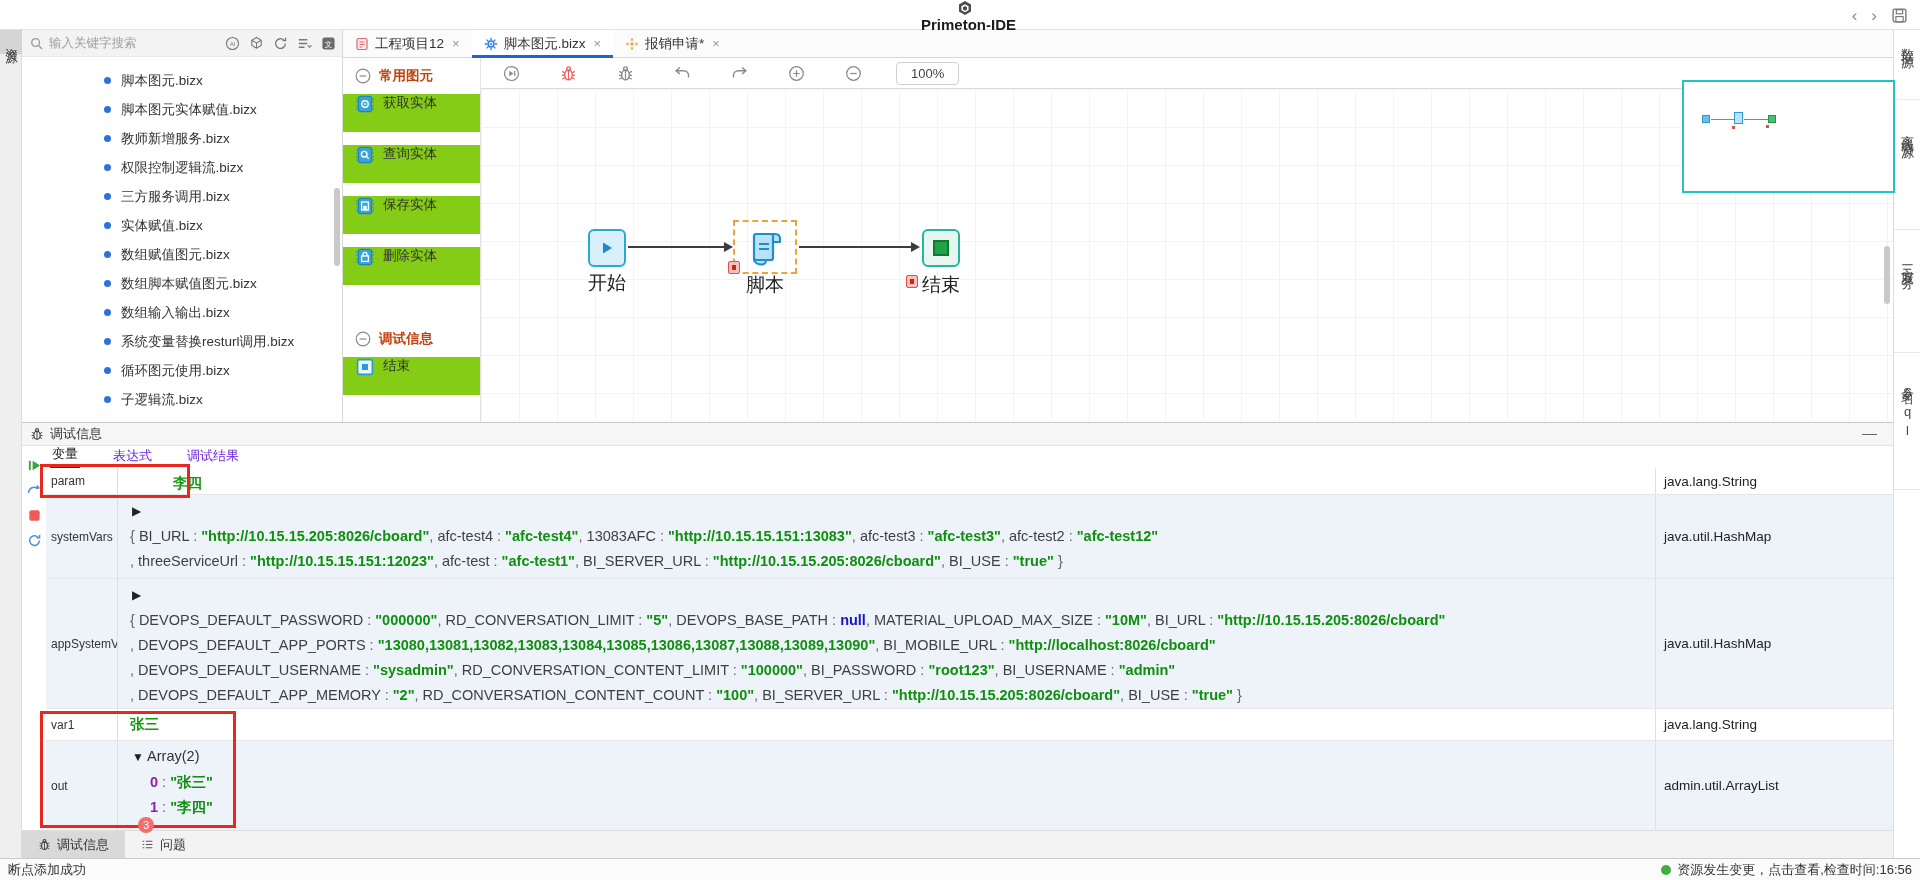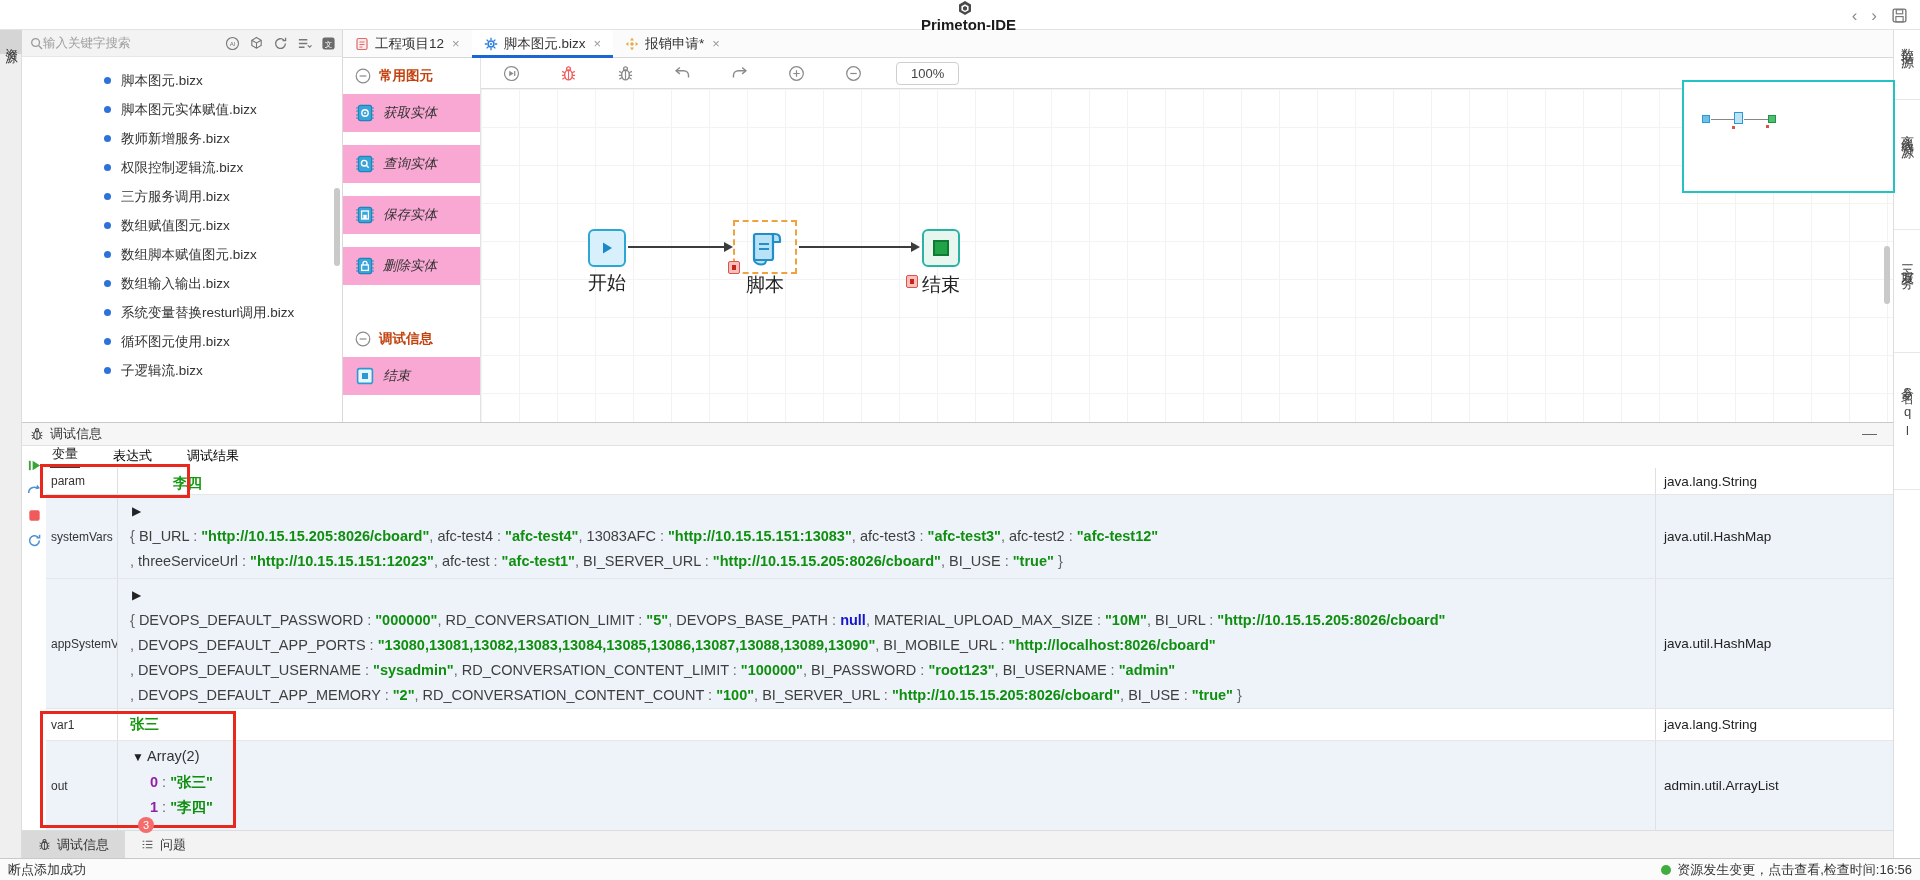--- a/index.html
+++ b/index.html
@@ -15,42 +15,42 @@
   .nav-chev { font-size:17px; color:#8a8a8a; line-height:1; cursor:default; }
 
   
   #activity { position:absolute; left:0; top:30px; width:22px; height:828px; background:#efefef; border-right:1px solid #dcdcdc; }
   #activity .act-item { width:22px; background:#d5d5d5; padding:8px 0 10px 0; text-align:center; }
   .vtext { writing-mode:vertical-rl; text-orientation:upright; letter-spacing:3px; font-size:12.5px; color:#333; margin:0 auto; }
 
   
   #explorer { position:absolute; left:22px; top:30px; width:321px; height:392px; background:#fff; border-right:1px solid #d9d9d9; }
   #search-row { height:27px; background:#f3f3f3; border-bottom:1px solid #e8e8e8; display:flex; align-items:center; padding:0 6px 0 8px; }
-  #search-input { border:none; outline:none; background:transparent; font-size:12.5px; color:#8b5cf6; width:120px; margin-left:0; font-family:"Liberation Sans",sans-serif; }
+  #search-input { border:none; outline:none; background:transparent; font-size:12.5px; color:#8b5cf6; width:120px; margin-left:6px; font-family:"Liberation Sans",sans-serif; }
   #search-input::placeholder { color:#a0a0a0; }
   #search-icons { margin-left:auto; display:flex; align-items:center; gap:8px; }
   .mini-btn { width:16px; height:16px; display:flex; align-items:center; justify-content:center; cursor:pointer; }
   #file-tree { padding-top:9px; position:relative; }
   .tree-item { height:29px; display:flex; align-items:center; cursor:pointer; }
   .tree-bullet { width:7px; height:7px; border-radius:50%; background:#2d72d9; margin-left:82px; flex:none; }
   .tree-label { font-size:13.5px; color:#333; margin-left:10px; white-space:nowrap; }
   #tree-scrollbar { position:absolute; right:2px; top:158px; width:6px; height:78px; background:#c9c9c9; border-radius:3px; }
 
   
   #tabbar { position:absolute; left:343px; top:30px; width:1550px; height:28px; background:#fbfbfb; border-bottom:1px solid #d8d8d8; display:flex; }
   .etab { display:flex; align-items:center; gap:6px; padding:0 12px; font-size:13.5px; color:#333; cursor:pointer; position:relative; }
   .etab.active { background:#fff; }
   .etab.active::after { content:""; position:absolute; left:0; right:0; bottom:-1px; height:3px; background:#1b66d2; }
   .etab .close-x { color:#999; font-size:13px; margin-left:2px; }
 
   
   #palette { position:absolute; left:343px; top:58px; width:138px; height:364px; background:#fff; border-right:1px solid #e3e3e3; overflow:hidden; }
   .pal-header { height:36px; display:flex; align-items:center; padding-left:12px; gap:8px; cursor:pointer; }
   .pal-title { font-size:13.5px; font-weight:700; color:#c2410c; }
-  .pal-item { height:38px; background:#f9a8d4; display:flex; align-items:center; padding-left:12px; gap:8px; margin-bottom:13px; cursor:pointer;font-style:italic; }
+  .pal-item { height:38px; background:#84cc16; display:flex; align-items:flex-start; padding-left:12px; gap:8px; margin-bottom:13px; cursor:pointer; }
   .pal-label { font-size:13.5px; color:#333; }
   .group2 { margin-top:36px; }
 
   
   #canvas { position:absolute; left:481px; top:58px; width:1412px; height:364px; background:#fff; }
   #canvas-toolbar { height:31px; border-bottom:1px solid #dcdcdc; display:flex; align-items:center; gap:40px; padding-left:22px; }
   .tool-ic { width:17px; height:17px; color:#8a8a8a; cursor:pointer; flex:none; }
   .tool-ic.red { color:#ef6060; }
   #zoom-box { border:1px solid #cfcfcf; border-radius:4px; font-size:13px; color:#444; padding:3px 14px; margin-left:-6px; cursor:pointer; }
   #grid { position:absolute; left:0; top:31px; right:0; bottom:0;
@@ -78,21 +78,21 @@
 
   
   #debug { position:absolute; left:22px; top:422px; width:1871px; height:436px; background:#fff; }
   #debug-header { height:24px; background:#f6f6f6; border-top:1px solid #c9c9c9; border-bottom:1px solid #e2e2e2; display:flex; align-items:center; padding-left:8px; gap:6px; }
   #debug-title { font-size:13px; color:#333; }
   #debug-min { position:absolute; right:16px; top:2px; color:#666; font-size:15px; cursor:pointer; }
   #debug-rail { position:absolute; left:0; top:24px; bottom:28px; width:24px; display:flex; flex-direction:column; align-items:center; gap:10px; padding-top:12px; }
   .rail-ic { width:15px; height:15px; cursor:pointer; flex:none; }
   #debug-main { position:absolute; left:24px; top:24px; right:0; bottom:28px; }
   #dbg-tabs { height:22px; display:flex; align-items:flex-end; gap:31px; padding-left:4px; }
-  .dbg-tab { font-size:13px; color:#000000; padding:2px 2px 3px 2px; cursor:pointer; }
+  .dbg-tab { font-size:13px; color:#6d28d9; padding:2px 2px 3px 2px; cursor:pointer; }
   .dbg-tab.active { border-bottom:2px solid #3a3a3a; color:#222; }
   .dbg-row { display:flex; border-top:1px solid #e6e6e6; }
   .dbg-row:first-of-type { border-top:none; }
   .cell-name { width:72px; flex:none; border-right:1px solid #dedede; display:flex; align-items:center; padding-left:5px; font-size:12px; color:#333; overflow:hidden; }
   .cell-value { flex:1; padding:3px 0 0 12px; overflow:hidden; }
   .cell-type { width:238px; flex:none; border-left:1px solid #e0e0e0; display:flex; align-items:center; padding-left:8px; font-size:13.5px; color:#222; }
   .vline { line-height:25px; font-size:14.5px; white-space:nowrap; }
   .tk-k { color:#3f3f3f; } .tk-p { color:#666; }
   .tk-s { color:#0f8f0f; font-weight:700; }
   .tk-n { color:#1515cc; font-weight:700; }
@@ -202,20 +202,24 @@
         <span class="tree-bullet"></span>
         <span class="tree-label">教师新增服务.bizx</span>
       </div>
       <div class="tree-item">
         <span class="tree-bullet"></span>
         <span class="tree-label">权限控制逻辑流.bizx</span>
       </div>
       <div class="tree-item">
         <span class="tree-bullet"></span>
         <span class="tree-label">三方服务调用.bizx</span>
+      </div>
+      <div class="tree-item">
+        <span class="tree-bullet"></span>
+        <span class="tree-label">实体赋值.bizx</span>
       </div>
       <div class="tree-item">
         <span class="tree-bullet"></span>
         <span class="tree-label">数组赋值图元.bizx</span>
       </div>
       <div class="tree-item">
         <span class="tree-bullet"></span>
         <span class="tree-label">数组脚本赋值图元.bizx</span>
       </div>
       <div class="tree-item">

